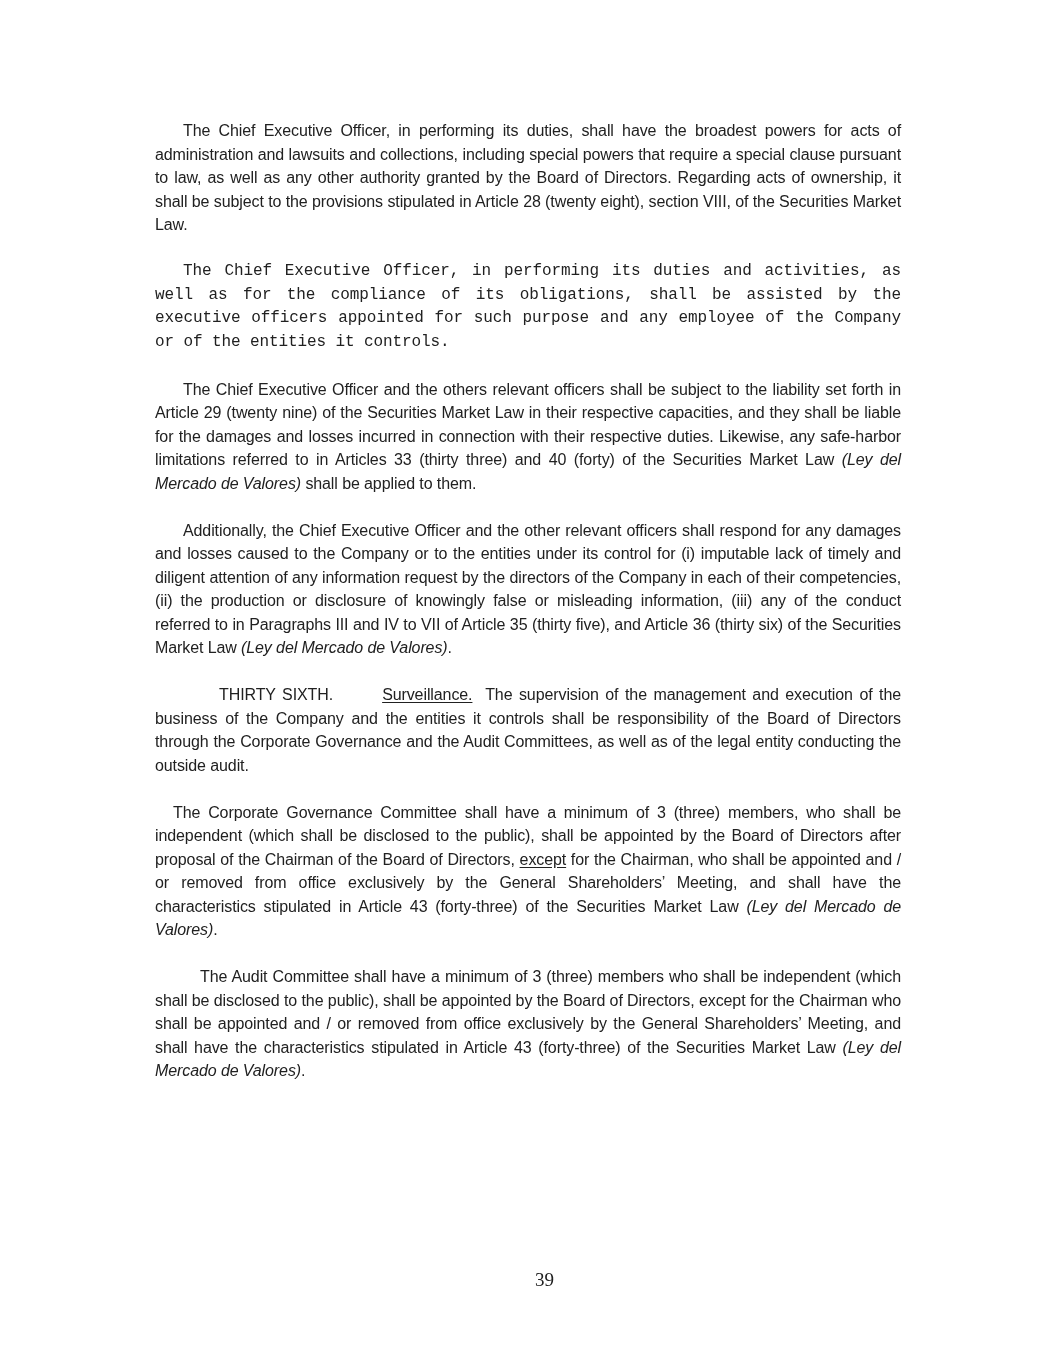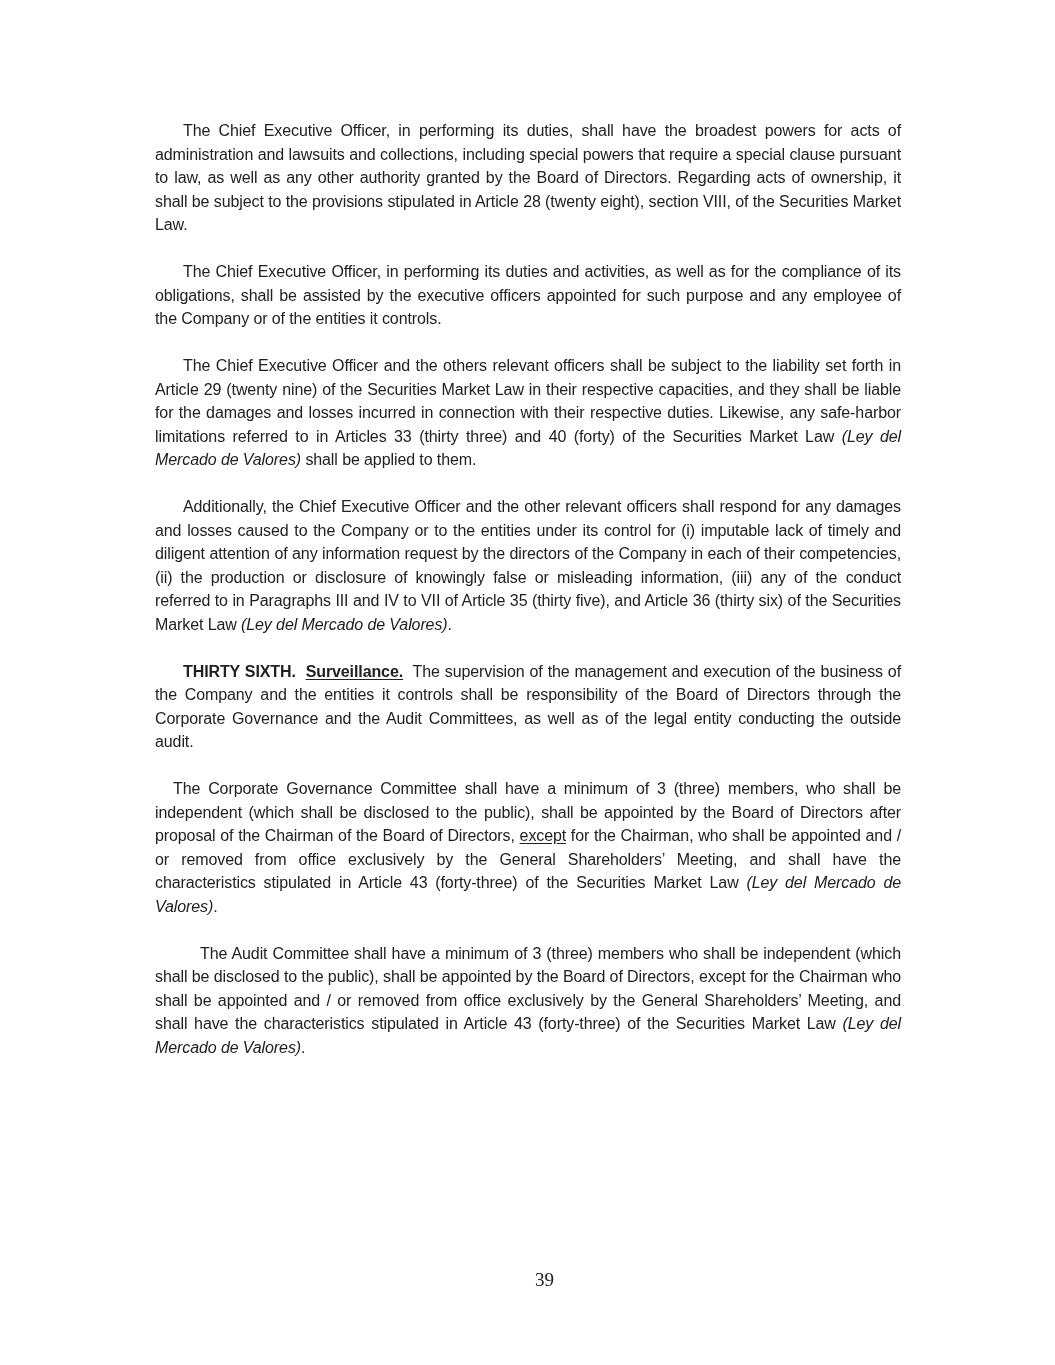--- a/index.html
+++ b/index.html
@@ -23,42 +23,42 @@
     color: var(--text-color);
     font-size: 16px;
     line-height: 23.5px;
     letter-spacing: -0.1px;
     text-align: justify;
   }
   .content p {
     margin: 0 0 23.5px 0;
   }
   .content p:last-child { margin-bottom: 0; }
-  .b { font-weight: bold; }
+  .b { font-weight: normal; margin-left: 36px; }
   .i { font-style: italic; }
   .u { text-decoration: underline; text-underline-offset: 2px; }
   .page-number {
     position: absolute;
     top: 1270px;
     left: 17px;
     width: 100%;
     text-align: center;
     color: var(--text-color);
     font-family: "Liberation Serif", serif;
     font-size: 19px;
     line-height: 19px;
   }
 </style>
 </head>
 <body>
 
 <div class="page">
   <div class="content" id="doc-body">
       <p style="text-indent: 28px;"><span>The Chief Executive Officer, in performing its duties, shall have the broadest powers for acts of administration and lawsuits and collections, including special powers that require a special clause pursuant to law, as well as any other authority granted by the Board of Directors. Regarding acts of ownership, it shall be subject to the provisions stipulated in Article 28 (twenty eight), section VIII, of the Securities Market Law.</span></p>
-      <p style="text-indent: 28px;"><span>The Chief Executive Officer, in performing its duties and activities, as well as for the compliance of its obligations, shall be assisted by the executive officers appointed for such purpose and any employee of the Company or of the entities it controls.</span></p>
+      <p style="text-indent: 28px; font-family: Liberation Mono, monospace;"><span>The Chief Executive Officer, in performing its duties and activities, as well as for the compliance of its obligations, shall be assisted by the executive officers appointed for such purpose and any employee of the Company or of the entities it controls.</span></p>
       <p style="text-indent: 28px;"><span>The Chief Executive Officer and the others relevant officers shall be subject to the liability set forth in Article 29 (twenty nine) of the Securities Market Law in their respective capacities, and they shall be liable for the damages and losses incurred in connection with their respective duties. Likewise, any safe-harbor limitations referred to in Articles 33 (thirty three) and 40 (forty) of the Securities Market Law </span><span class="i">(Ley del Mercado de Valores)</span><span> shall be applied to them.</span></p>
       <p style="text-indent: 28px;"><span>Additionally, the Chief Executive Officer and the other relevant officers shall respond for any damages and losses caused to the Company or to the entities under its control for (i) imputable lack of timely and diligent attention of any information request by the directors of the Company in each of their competencies, (ii) the production or disclosure of knowingly false or misleading information, (iii) any of the conduct referred to in Paragraphs III and IV to VII of Article 35 (thirty five), and Article 36 (thirty six) of the Securities Market Law </span><span class="i">(Ley del Mercado de Valores)</span><span>.</span></p>
       <p style="text-indent: 28px;"><span class="b">THIRTY SIXTH.</span><span>&nbsp; </span><span class="b u">Surveillance.</span><span>&nbsp; The supervision of the management and execution of the business of the Company and the entities it controls shall be responsibility of the Board of Directors through the Corporate Governance and the Audit Committees, as well as of the legal entity conducting the outside audit.</span></p>
       <p style="text-indent: 18px;"><span>The Corporate Governance Committee shall have a minimum of 3 (three) members, who shall be independent (which shall be disclosed to the public), shall be appointed by the Board of Directors after proposal of the Chairman of the Board of Directors, </span><span class="u">except</span><span> for the Chairman, who shall be appointed and / or removed from office exclusively by the General Shareholders’ Meeting, and shall have the characteristics stipulated in Article 43 (forty-three) of the Securities Market Law </span><span class="i">(Ley del Mercado de Valores)</span><span>.</span></p>
       <p style="text-indent: 45px;"><span>The Audit Committee shall have a minimum of 3 (three) members who shall be independent (which shall be disclosed to the public), shall be appointed by the Board of Directors, except for the Chairman who shall be appointed and / or removed from office exclusively by the General Shareholders’ Meeting, and shall have the characteristics stipulated in Article 43 (forty-three) of the Securities Market Law </span><span class="i">(Ley del Mercado de Valores)</span><span>.</span></p>
     </div>
   <div class="page-number">39</div>
 </div>
 
 </body></html>

